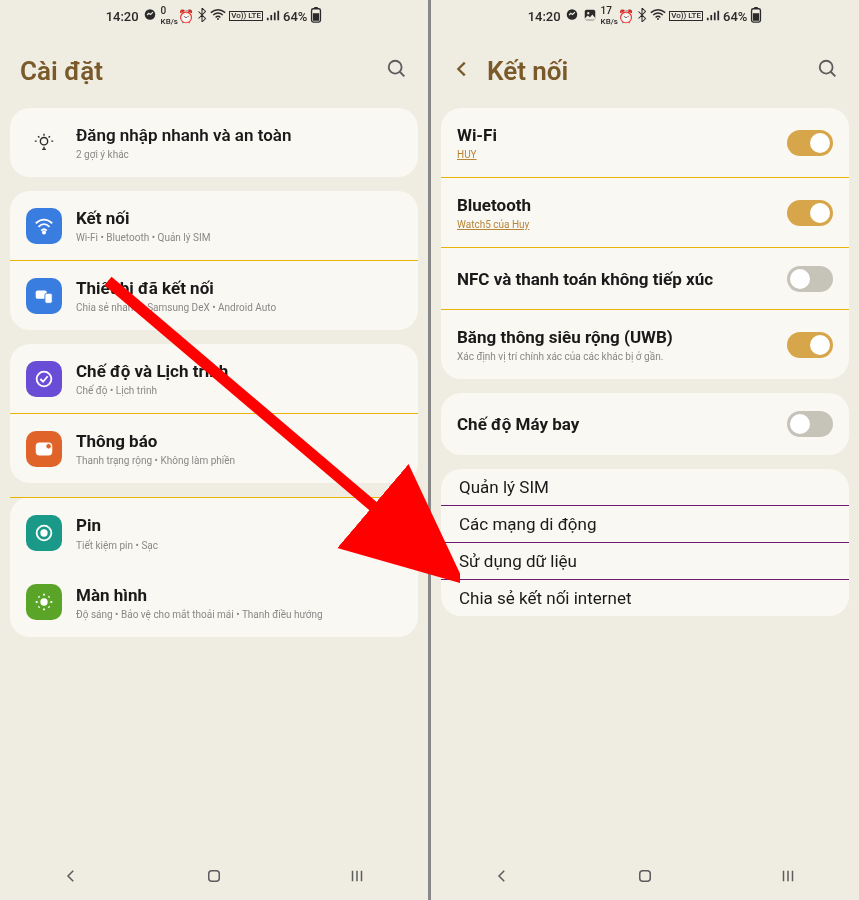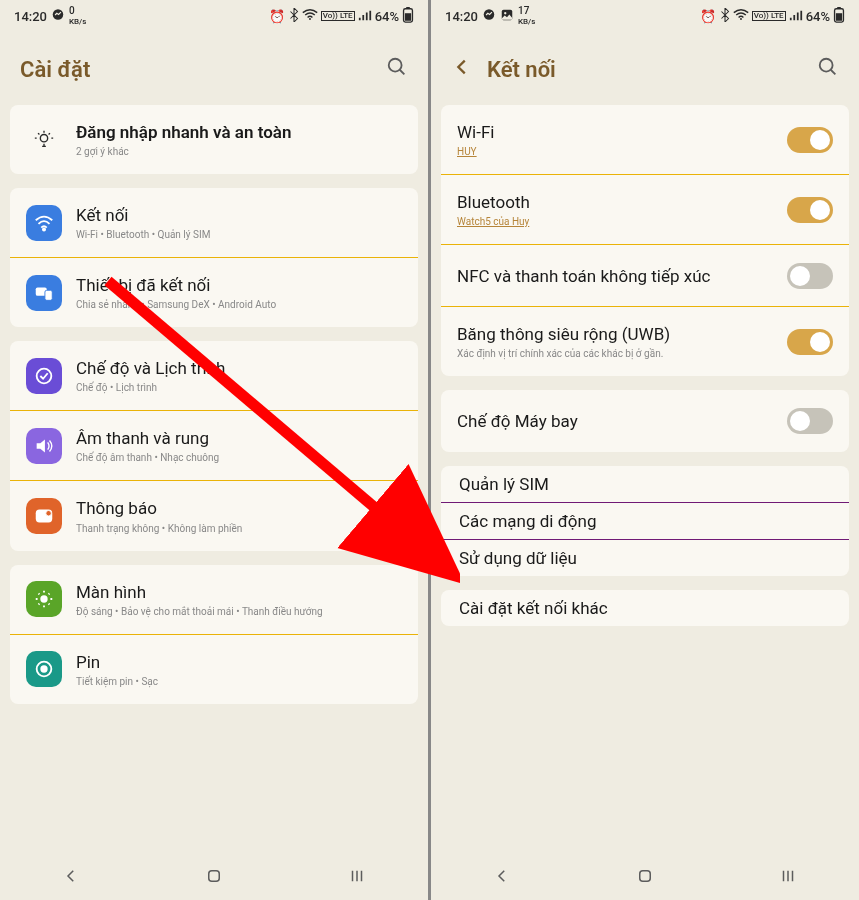--- a/index.html
+++ b/index.html
@@ -15,58 +15,58 @@
   .phone {
     flex: 1;
     background: #efece1;
     display: flex;
     flex-direction: column;
     position: relative;
     overflow: hidden;
   }
   .status-bar {
     display: flex;
-    justify-content: space-between;
+    justify-content: center;
     align-items: center;
     padding: 6px 14px 4px;
     font-size: 13px;
     font-weight: 500;
     color: #2a2a2a;
   }
   .status-left, .status-right {
     display: flex;
     align-items: center;
     gap: 4px;
   }
   .status-right { gap: 3px; }
   .page-header {
     display: flex;
     align-items: center;
     padding: 26px 20px 22px;
     gap: 14px;
   }
   .page-header .title {
     flex: 1;
-    font-size: 22px;
+    font-size: 26px;
     font-weight: 600;
     color: #7a5a2a;
   }
   .page-header .back { color: #7a5a2a; font-size: 22px; }
   .page-header .search { color: #5c5c5c; font-size: 20px; }
   .content {
     flex: 1;
     padding: 0 10px;
     display: flex;
     flex-direction: column;
     gap: 14px;
     overflow: hidden;
   }
   .card {
     background: #faf8f2;
-    border-radius: 8px;
+    border-radius: 20px;
     padding: 0;
   }
   .card-row {
     display: flex;
     align-items: center;
     padding: 16px 16px;
     min-height: 62px;
     gap: 14px;
   }
   .card-row.with-border {
@@ -79,21 +79,21 @@
     display: flex;
     align-items: center;
     justify-content: center;
     flex-shrink: 0;
   }
   .icon-box svg { width: 22px; height: 22px; }
   .row-text { flex: 1; min-width: 0; }
   .row-title {
     font-size: 17px;
     color: #1a1a1a;
-    font-weight: 400;
+    font-weight: 700;
     line-height: 1.3;
   }
   .row-sub {
     font-size: 10px;
     color: #888;
     margin-top: 2px;
     line-height: 1.3;
   }
   .row-sub.accent { color: #b6853a; text-decoration: underline; }
   .toggle {
@@ -244,68 +244,56 @@
               <circle cx="12" cy="12" r="8"></circle>
               <path d="m8 12 3 3 5-6"></path>
             </svg>
         </div>
         <div class="row-text">
           <div class="row-title">Chế độ và Lịch trình</div>
           <div class="row-sub">Chế độ  •  Lịch trình</div>
         </div>
       </div>
       <div class="card-row with-border">
-        <div class="icon-box" style="background:#8a66e0">
-          <svg viewBox="0 0 24 24" fill="#fff">
-              <path d="M4 9v6h4l5 4V5L8 9z"></path>
-              <path d="M16 8q3 4 0 8M18 6q5 6 0 12" fill="none" stroke="#fff" stroke-width="1.5"></path>
-            </svg>
-        </div>
-        <div class="row-text">
-          <div class="row-title">Âm thanh và rung</div>
-          <div class="row-sub">Chế độ âm thanh  •  Nhạc chuông</div>
-        </div>
-      </div>
-      <div class="card-row with-border">
         <div class="icon-box" style="background:#e0642a">
           <svg viewBox="0 0 24 24" fill="#fff">
               <rect x="3" y="5" width="18" height="14" rx="4"></rect>
               <circle cx="17" cy="9" r="3" fill="#e0642a" stroke="#fff" stroke-width="1"></circle>
             </svg>
         </div>
         <div class="row-text">
           <div class="row-title">Thông báo</div>
-          <div class="row-sub">Thanh trạng không  •  Không làm phiền</div>
-        </div>
-      </div>
-    </div>
-
-    <div class="card">
+          <div class="row-sub">Thanh trạng rộng  •  Không làm phiền</div>
+        </div>
+      </div>
+    </div>
+
+    <div class="card">
+      <div class="card-row with-border">
+        <div class="icon-box" style="background:#1a9988">
+          <svg viewBox="0 0 24 24" fill="none" stroke="#fff" stroke-width="2">
+              <circle cx="12" cy="12" r="8"></circle>
+              <circle cx="12" cy="12" r="3" fill="#fff"></circle>
+            </svg>
+        </div>
+        <div class="row-text">
+          <div class="row-title">Pin</div>
+          <div class="row-sub">Tiết kiệm pin  •  Sạc</div>
+        </div>
+      </div>
       <div class="card-row">
         <div class="icon-box" style="background:#5aa528">
           <svg viewBox="0 0 24 24" fill="#fff">
               <circle cx="12" cy="12" r="4"></circle>
               <path d="M12 3v2M12 19v2M3 12h2M19 12h2M6 6l1 1M17 17l1 1M6 18l1-1M17 7l1-1" stroke="#fff" stroke-width="2"></path>
             </svg>
         </div>
         <div class="row-text">
           <div class="row-title">Màn hình</div>
           <div class="row-sub">Độ sáng  •  Bảo vệ cho mắt thoải mái  •  Thanh điều hướng</div>
-        </div>
-      </div>
-      <div class="card-row with-border">
-        <div class="icon-box" style="background:#1a9988">
-          <svg viewBox="0 0 24 24" fill="none" stroke="#fff" stroke-width="2">
-              <circle cx="12" cy="12" r="8"></circle>
-              <circle cx="12" cy="12" r="3" fill="#fff"></circle>
-            </svg>
-        </div>
-        <div class="row-text">
-          <div class="row-title">Pin</div>
-          <div class="row-sub">Tiết kiệm pin  •  Sạc</div>
         </div>
       </div>
     </div>
   </div>
 
   <div class="nav-bar">
     <span><svg width="18" height="18" viewBox="0 0 24 24" fill="none" stroke="#5c5c5c" stroke-width="2">
           <path d="m15 5-7 7 7 7"></path>
         </svg></span>
     <span><svg width="18" height="18" viewBox="0 0 24 24" fill="none" stroke="#5c5c5c" stroke-width="2">
@@ -418,25 +406,23 @@
           <div class="row-title">Chế độ Máy bay</div>
         </div>
         <div class="toggle off"></div>
       </div>
     </div>
 
     <div class="card">
       <div class="simple-row">Quản lý SIM</div>
       <div class="simple-row with-border">Các mạng di động</div>
       <div class="simple-row with-border">Sử dụng dữ liệu</div>
-    </div>
-
-    <div class="card">
-      <div class="simple-row">Cài đặt kết nối khác</div>
-    </div>
+      <div class="simple-row with-border">Chia sẻ kết nối internet</div>
+    </div>
+
   </div>
 
   <div class="nav-bar">
     <span><svg width="18" height="18" viewBox="0 0 24 24" fill="none" stroke="#5c5c5c" stroke-width="2">
           <path d="m15 5-7 7 7 7"></path>
         </svg></span>
     <span><svg width="18" height="18" viewBox="0 0 24 24" fill="none" stroke="#5c5c5c" stroke-width="2">
           <rect x="5" y="5" width="14" height="14" rx="4"></rect>
         </svg></span>
     <span><svg width="18" height="18" viewBox="0 0 24 24" stroke="#5c5c5c" stroke-width="2">

